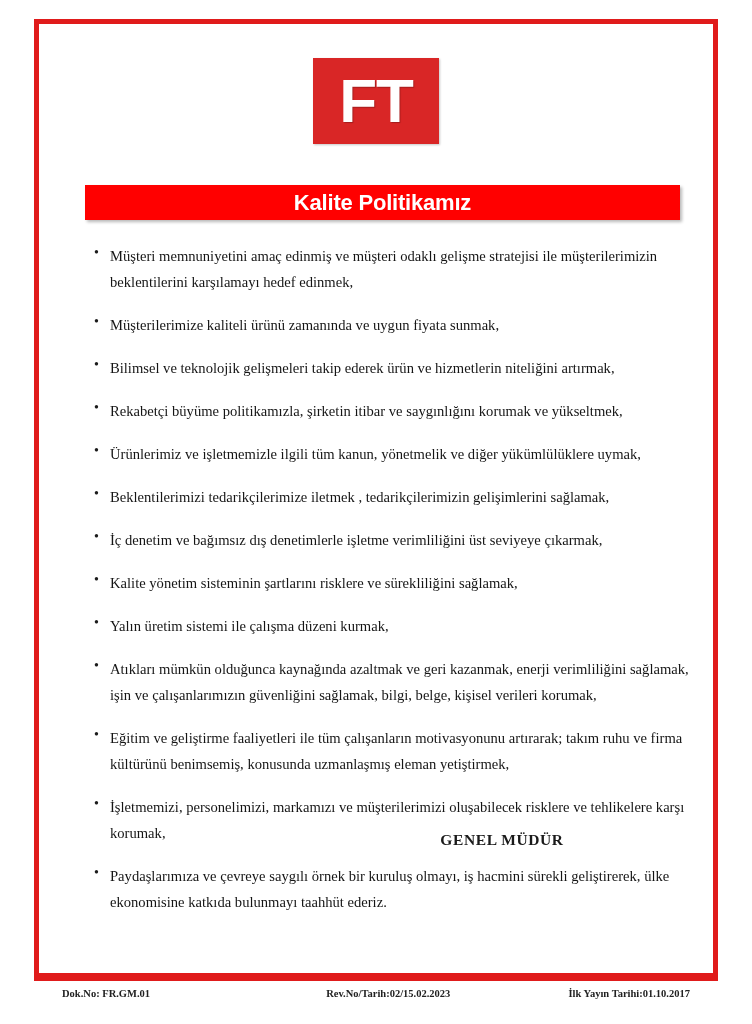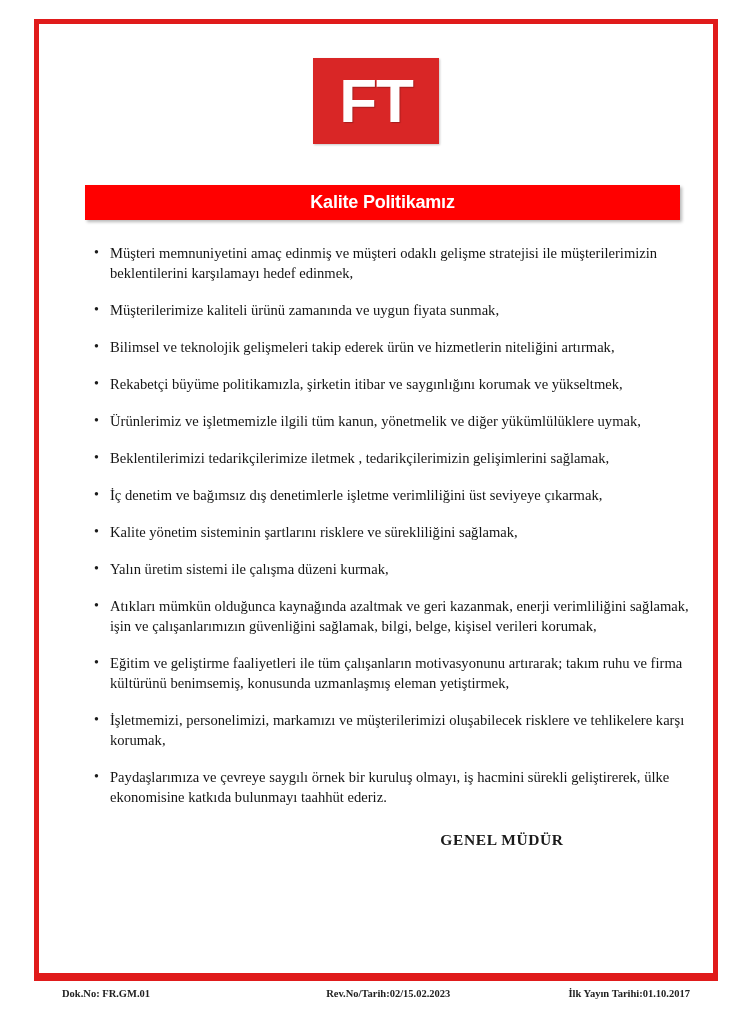--- a/index.html
+++ b/index.html
@@ -88,21 +88,21 @@
   }
   .title-banner-text {
     display: block;
     width: 100%;
     height: 35px;
     line-height: 35px;
     text-align: center;
     color: #ffffff;
     font-family: "Liberation Sans", "DejaVu Sans", sans-serif;
     font-weight: bold;
-    font-size: 18px;
+    font-size: 22px;
     letter-spacing: -0.2px;
   }
 
   
   .policy-list {
     position: absolute;
     left: 90px;
     top: 243px;
     width: 600px;
   }
@@ -117,21 +117,21 @@
     color: #1a1a1a;
     font-size: 14px;
     line-height: 19px;
     text-align: left;
     padding-left: 4px;
     box-sizing: border-box;
   }
   .policy-text {
     flex: 1 1 auto;
     font-size: 14.6px;
-    line-height: 20px;
+    line-height: 26px;
     text-align: left;
     color: #151515;
   }
 
   
   .signature {
     position: absolute;
     right: 90px;
     top: 830px;
     width: 320px;

